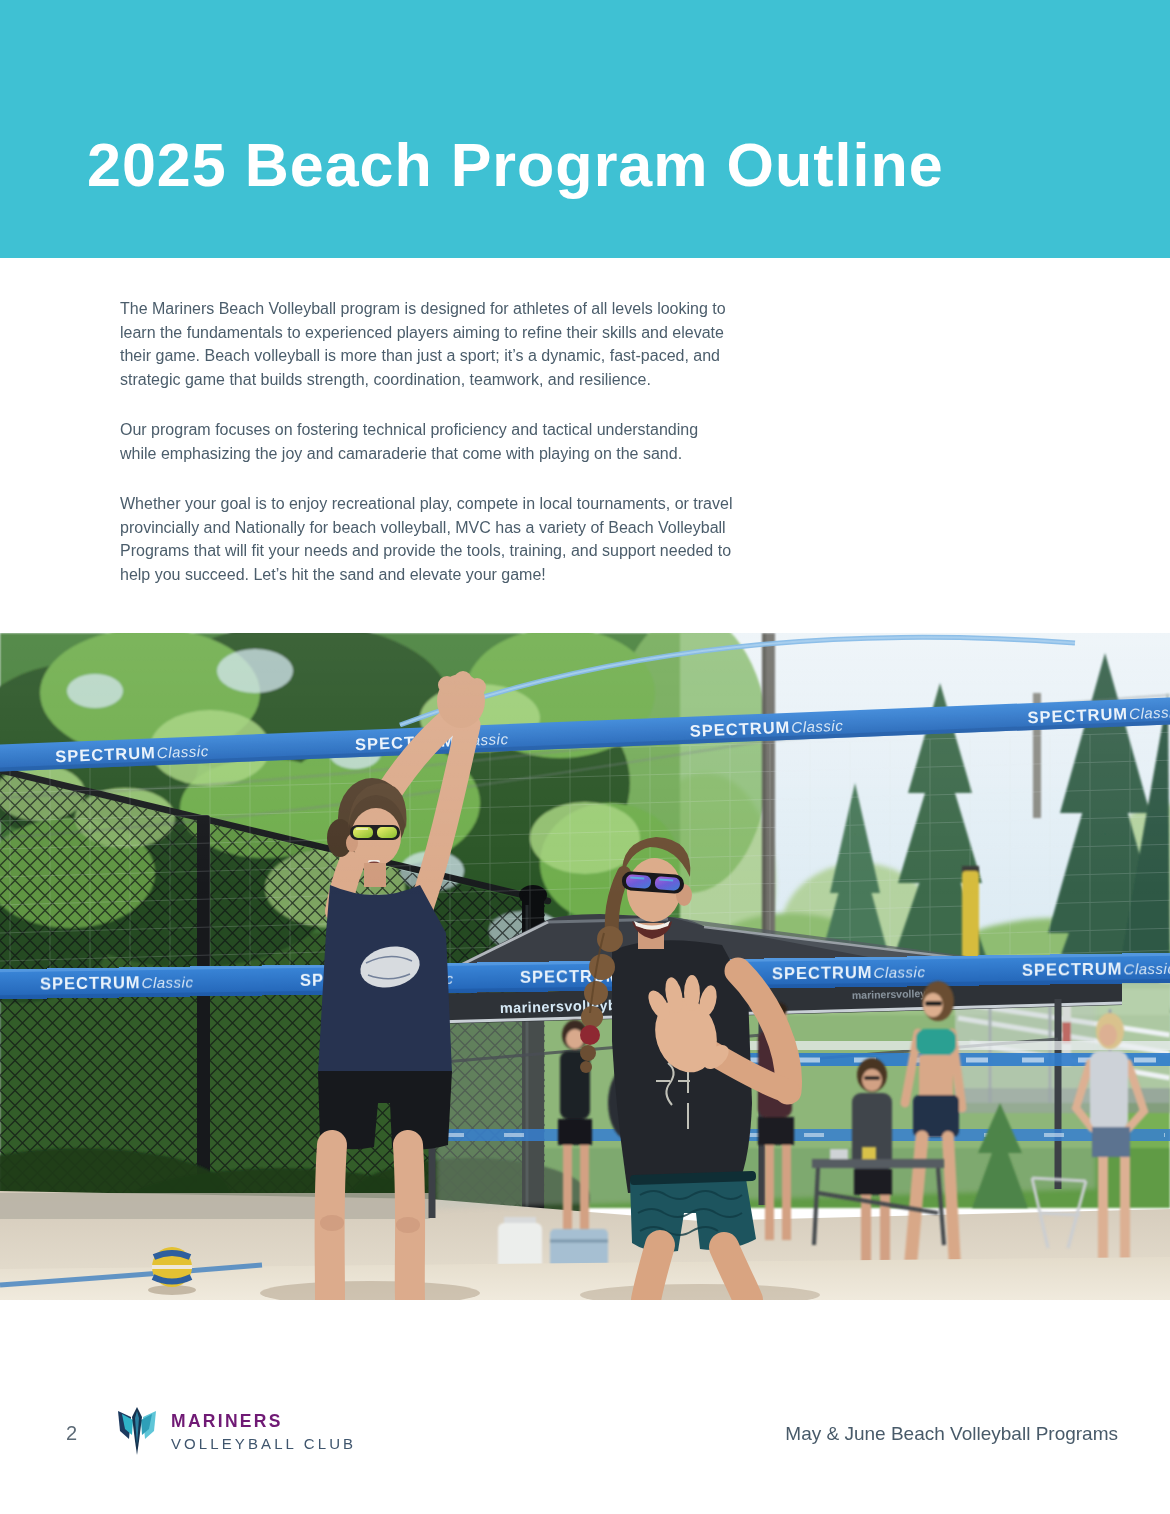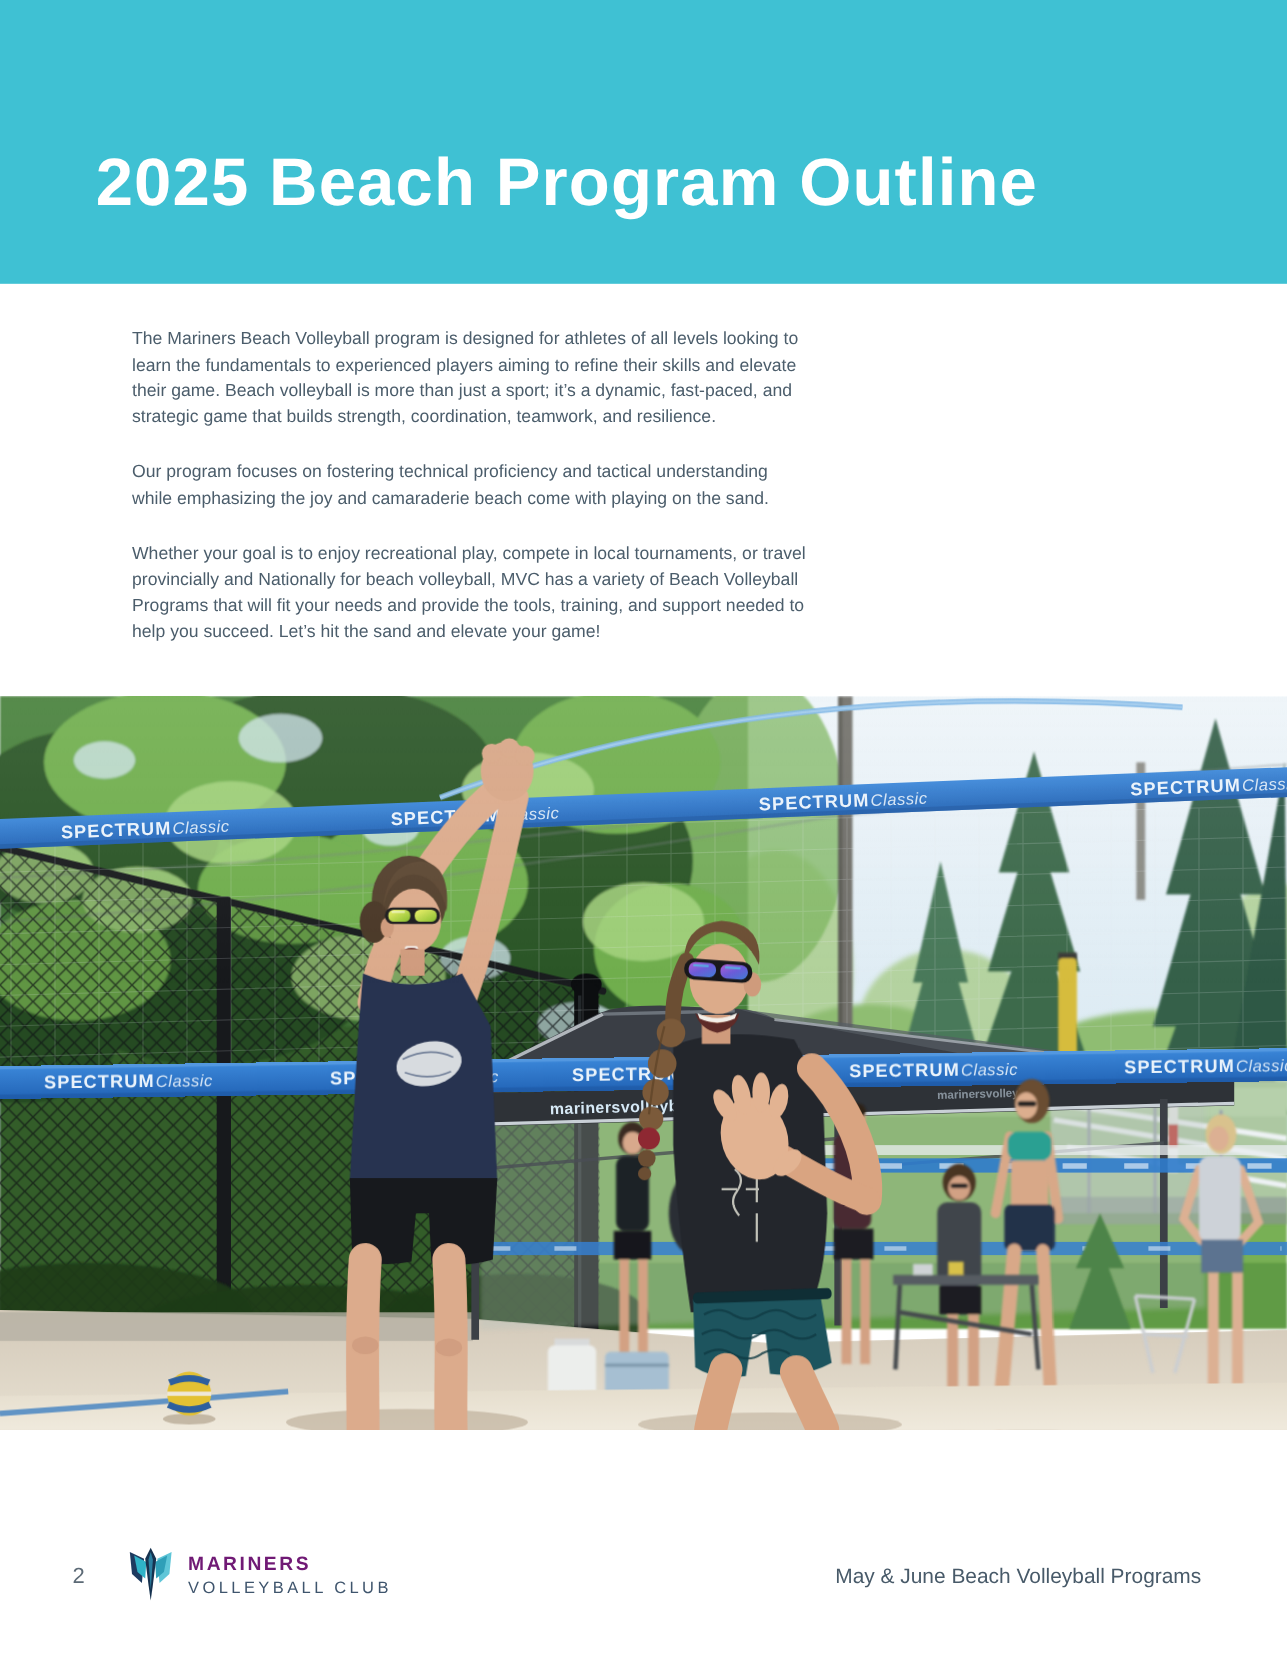--- a/index.html
+++ b/index.html
@@ -20,38 +20,38 @@
   .bb{font-weight:700;font-size:16.5px;fill:#eaf3fb;letter-spacing:1px;}
   .bc{font-style:italic;font-size:15px;fill:#d5e5f5;letter-spacing:.5px;}
   .tent-t{font-weight:700;font-size:14.5px;fill:#d6e9f6;letter-spacing:.4px;}
   .tent-t2{font-weight:700;font-size:10.5px;fill:#cfe0ee;opacity:.55;}
   
   .pagenum{position:absolute;left:66px;top:1422px;font-size:20px;color:#5c6a76;}
   .logo{position:absolute;left:112px;top:1405px;display:flex;align-items:center;}
   .logotext{margin-left:9px;}
   .lname{font-size:17.5px;font-weight:700;letter-spacing:2.3px;color:#701a75;}
   .lsub{font-size:15px;letter-spacing:3.1px;color:#3f556d;margin-top:3px;}
-  .ftright{position:absolute;right:78px;top:1423px;font-size:19px;color:#485a69;}
+  .ftright{position:absolute;right:52px;top:1423px;font-size:19px;color:#485a69;}
 </style>
 </head>
 <body>
 
 <div class="page">
 
   <header class="band">
     <h1 class="title">2025 Beach Program Outline</h1>
   </header>
 
   <main class="intro">
     <p>The Mariners Beach Volleyball program is designed for athletes of all levels looking to
 learn the fundamentals to experienced players aiming to refine their skills and elevate
 their game. Beach volleyball is more than just a sport; it’s a dynamic, fast-paced, and
 strategic game that builds strength, coordination, teamwork, and resilience.</p>
     <p>Our program focuses on fostering technical proficiency and tactical understanding
-while emphasizing the joy and camaraderie beach come with playing on the sand.</p>
+while emphasizing the joy and camaraderie that come with playing on the sand.</p>
     <p>Whether your goal is to enjoy recreational play, compete in local tournaments, or travel
 provincially and Nationally for beach volleyball, MVC has a variety of Beach Volleyball
 Programs that will fit your needs and provide the tools, training, and support needed to
 help you succeed. Let’s hit the sand and elevate your game!</p>
   </main>
 
   <figure class="photo">
   <svg width="1170" height="667" viewBox="0 0 1170 667" xmlns="http://www.w3.org/2000/svg">
     <defs>
       <linearGradient id="skyG" x1="0" y1="0" x2="0" y2="1">

